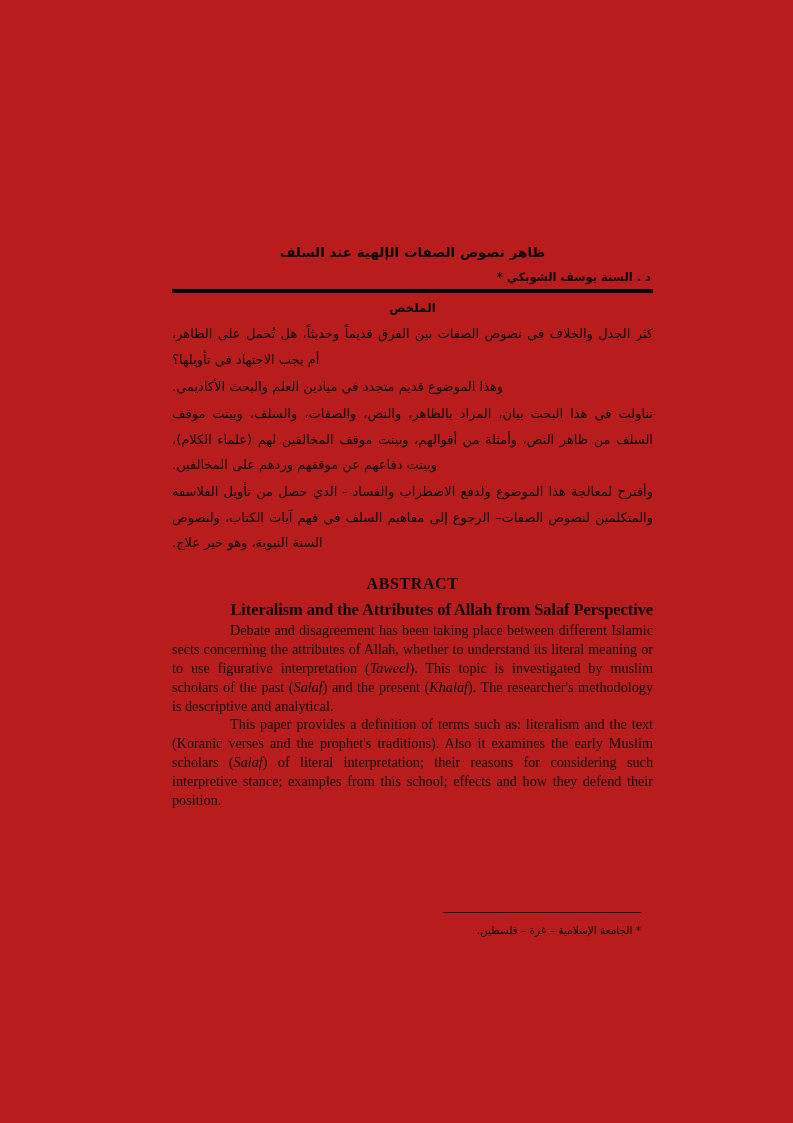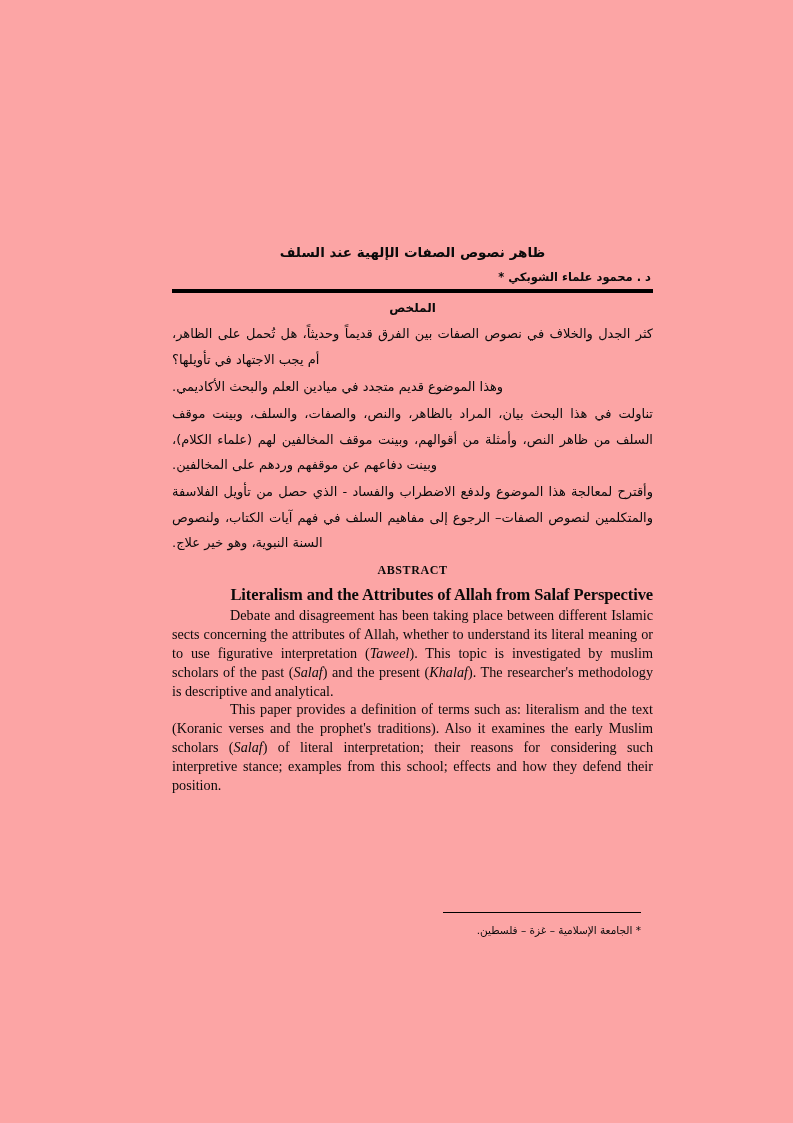--- a/index.html
+++ b/index.html
@@ -7,21 +7,21 @@
     margin: 0;
     padding: 0;
     background: #ffffff;
   }
 
   .page {
     position: relative;
     width: 793px;
     height: 1123px;
     margin: 0 auto;
-    background: #fca5a5;
+    background: #b91c1c;
     overflow: hidden;
     font-family: "Liberation Serif", "DejaVu Serif", serif;
     color: #0a0a0a;
   }
 
   
   .content {
     position: absolute;
     left: 172px;
     top: 243px;
@@ -79,25 +79,25 @@
   }
 
   
   .en {
     direction: ltr;
     text-align: justify;
     font-family: "Liberation Serif", "DejaVu Serif", serif;
   }
 
   .abstract-label {
-    font-size: 12px;
+    font-size: 16px;
     font-weight: bold;
     text-align: center;
     letter-spacing: 0.6px;
-    margin: 8px 0 7px 0;
+    margin: 20px 0 7px 0;
   }
 
   .doc-title-en {
     font-size: 16.5px;
     font-weight: bold;
     text-align: right;
     line-height: 1.2;
     margin: 0 0 1px 0;
     letter-spacing: -0.1px;
   }
@@ -142,21 +142,21 @@
 </style>
 </head>
 <body>
 
 <div class="page">
 
   <div class="content">
 
     <h1 class="doc-title-ar ar">ظاهر نصوص الصفات الإلهية عند السلف</h1>
 
-    <div class="author-ar ar">د . محمود علماء الشوبكي *</div>
+    <div class="author-ar ar">د . السنة يوسف الشوبكي *</div>
 
     <div class="rule-thick"></div>
 
     <h2 class="section-title-ar ar">الملخص</h2>
 
     <div class="abstract-ar-body">
       <p class="para-ar ar">كثر الجدل والخلاف في نصوص الصفات بين الفرق قديماً وحديثاً، هل تُحمل على الظاهر، أم يجب الاجتهاد في تأويلها؟</p>
       <p class="para-ar ar">وهذا الموضوع قديم متجدد في ميادين العلم والبحث الأكاديمي.</p>
       <p class="para-ar ar">تناولت في هذا البحث بيان، المراد بالظاهر، والنص، والصفات، والسلف، وبينت موقف السلف من ظاهر النص، وأمثلة من أقوالهم، وبينت موقف المخالفين لهم (علماء الكلام)، وبينت دفاعهم عن موقفهم وردهم على المخالفين.</p>
       <p class="para-ar ar">وأقترح لمعالجة هذا الموضوع ولدفع الاضطراب والفساد - الذي حصل من تأويل الفلاسفة والمتكلمين لنصوص الصفات– الرجوع إلى مفاهيم السلف في فهم آيات الكتاب، ولنصوص السنة النبوية، وهو خير علاج.</p>

